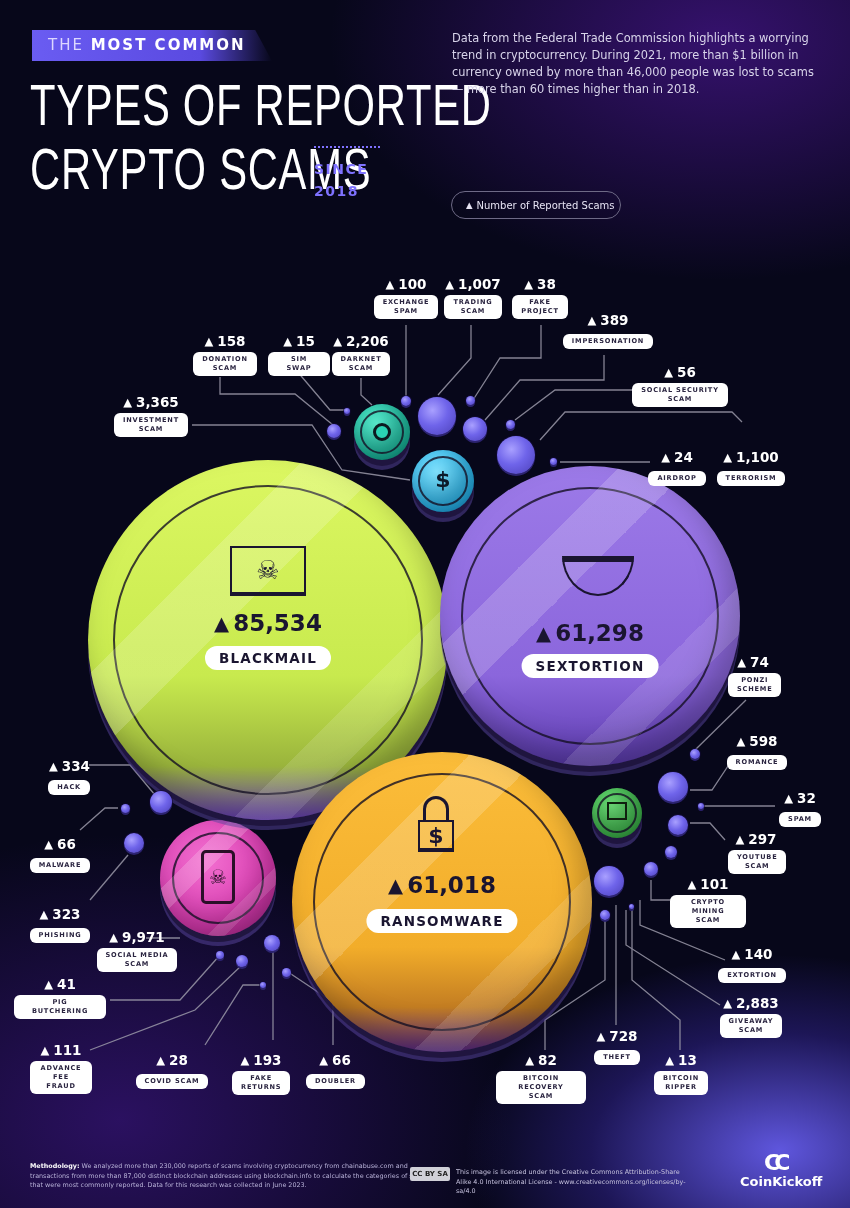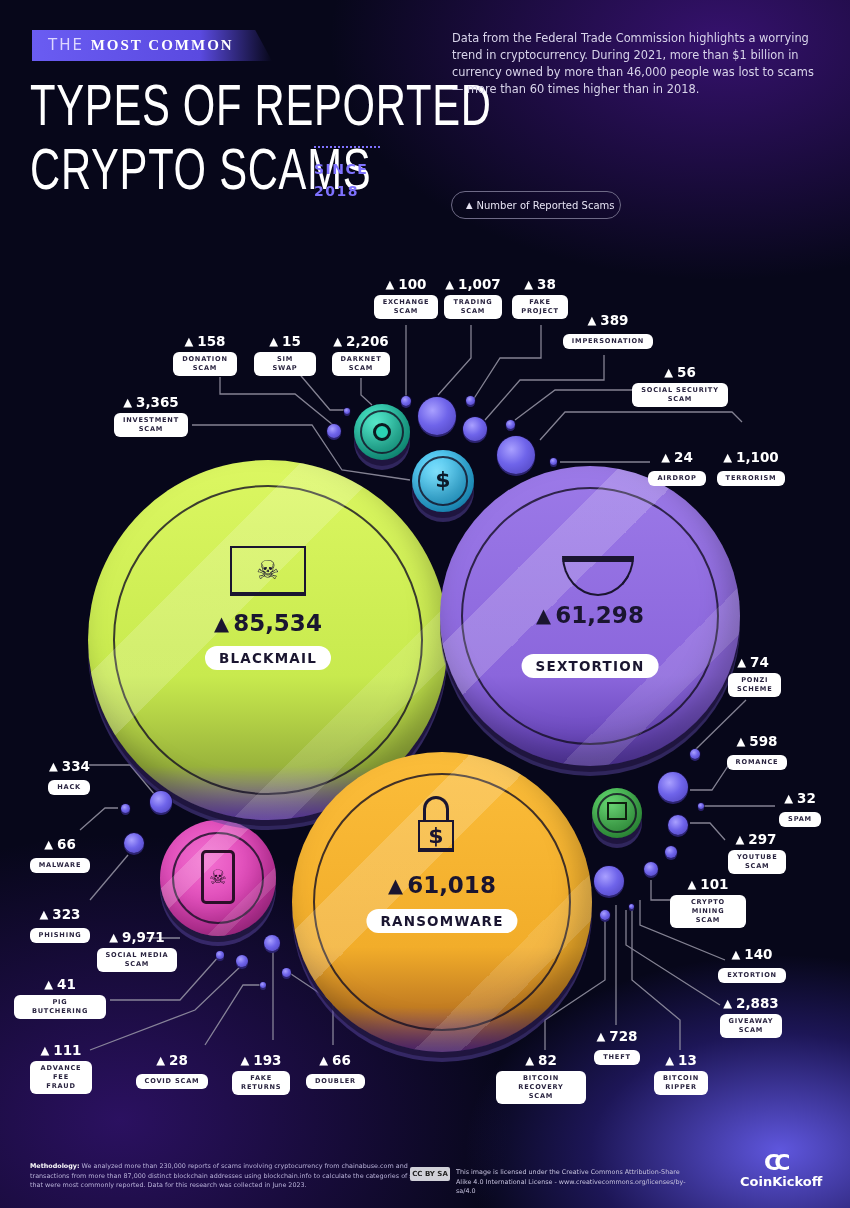--- a/index.html
+++ b/index.html
@@ -17,21 +17,21 @@
   .abs { position: absolute; }
 
   
   .kicker {
     left: 32px; top: 30px; width: 240px; height: 31px;
     background: linear-gradient(90deg, #6a5cf2 0%, #5a4ae0 70%, rgba(90,74,224,0) 100%);
     clip-path: polygon(0 0, 93% 0, 100% 100%, 0 100%);
     font-family: "DejaVu Sans", sans-serif; font-size: 15px; letter-spacing: 2px;
     line-height: 31px; padding-left: 16px; color: #dcd6ff;
   }
-  .kicker b { color: #fff; font-weight: 700; font-family: Liberation Serif, serif; }
+  .kicker b { color: #fff; font-weight: 700; }
   .title {
     left: 30px; font-family: "Liberation Sans Narrow", "Liberation Sans", sans-serif;
     font-size: 58px; line-height: 58px; color: #fff; letter-spacing: 1px;
     transform: scaleX(0.72); transform-origin: left top; white-space: nowrap; font-weight: 400;
   }
   .title.l1 { top: 76px; }
   .title.l2 { top: 140px; }
   .since {
     left: 314px; top: 158px; color: #7f72ff; font-weight: 700; font-size: 14px;
     line-height: 22px; letter-spacing: 1.5px;
@@ -176,21 +176,21 @@
   <div class="shine"></div>
   <div class="abs" style="left:142px;top:86px;width:76px;height:50px;border:2px solid #1a1530;border-bottom-width:4px;text-align:center;font-size:26px;line-height:44px;color:#1a1530;">☠</div>
   <div class="big-count" style="top:150px;"><span class="warn">▲</span><span>85,534</span></div>
   <div class="big-label" style="top:186px;">BLACKMAIL</div>
 </div>
 
 <div class="abs bubble" style="left:440px;top:466px;width:300px;height:300px;background:linear-gradient(180deg,#9c7ae8 0%,#8b66dc 70%,#5d3cb0 100%);">
   <div class="ring" style="inset:7%;"></div>
   <div class="shine"></div>
   <div class="abs" style="left:122px;top:90px;width:72px;height:40px;border:2px solid #1a1530;border-top-width:6px;border-radius:0 0 36px 36px / 0 0 40px 40px;"></div>
-  <div class="big-count" style="top:136px;text-align:center;"><span class="warn">▲</span><span>61,298</span></div>
+  <div class="big-count" style="top:154px;text-align:center;"><span class="warn">▲</span><span>61,298</span></div>
   <div class="big-label" style="top:188px;">SEXTORTION</div>
 </div>
 
 <div class="abs bubble" style="left:292px;top:752px;width:300px;height:300px;background:linear-gradient(180deg,#fbbd3a 0%,#f2ad2a 65%,#c37d22 85%,#5b2a8a 100%);">
   <div class="ring" style="inset:7%;"></div>
   <div class="shine"></div>
   <div class="abs" style="left:131px;top:44px;width:26px;height:26px;border:3px solid #1a1530;border-bottom:none;border-radius:13px 13px 0 0;"></div>
   <div class="abs" style="left:126px;top:68px;width:36px;height:32px;border:2px solid #1a1530;border-bottom-width:4px;text-align:center;font-size:22px;font-weight:700;line-height:28px;color:#1a1530;">$</div>
   <div class="big-count" style="top:120px;"><span class="warn">▲</span><span>61,018</span></div>
   <div class="big-label" style="top:157px;">RANSOMWARE</div>
@@ -217,29 +217,29 @@
 <div class="small-ball" style="left:150px;top:791px;width:22px;height:22px;"></div>
 <div class="small-ball" style="left:121px;top:804px;width:9px;height:9px;"></div>
 <div class="small-ball" style="left:124px;top:833px;width:20px;height:20px;"></div>
 <div class="small-ball" style="left:216px;top:951px;width:8px;height:8px;"></div>
 <div class="small-ball" style="left:236px;top:955px;width:12px;height:12px;"></div>
 <div class="small-ball" style="left:264px;top:935px;width:16px;height:16px;"></div>
 <div class="small-ball" style="left:260px;top:982px;width:6px;height:6px;"></div>
 <div class="small-ball" style="left:282px;top:968px;width:9px;height:9px;"></div>
 
 <div class="lbl" style="left:373px;top:276px;width:66px;"><div class="num"><span class="warn">▲</span><span>100</span></div><div class="tag" style="white-space:pre-line">EXCHANGE
-SCAM</div></div>
+SPAM</div></div>
 <div class="lbl" style="left:440px;top:276px;width:66px;"><div class="num"><span class="warn">▲</span><span>1,007</span></div><div class="tag" style="white-space:pre-line">TRADING
 SCAM</div></div>
 <div class="lbl" style="left:510px;top:276px;width:60px;"><div class="num"><span class="warn">▲</span><span>38</span></div><div class="tag" style="white-space:pre-line">FAKE
 PROJECT</div></div>
 <div class="lbl" style="left:560px;top:312px;width:96px;"><div class="num"><span class="warn">▲</span><span>389</span></div><div class="tag" style="white-space:pre-line">IMPERSONATION</div></div>
-<div class="lbl" style="left:172px;top:333px;width:66px;"><div class="num"><span class="warn">▲</span><span>158</span></div><div class="tag" style="white-space:pre-line">DONATION
-SCAM</div></div>
-<div class="lbl" style="left:254px;top:333px;width:62px;"><div class="num"><span class="warn">▲</span><span>15</span></div><div class="tag" style="white-space:pre-line">SIM SWAP</div></div>
+<div class="lbl" style="left:192px;top:333px;width:66px;"><div class="num"><span class="warn">▲</span><span>158</span></div><div class="tag" style="white-space:pre-line">DONATION
+SCAM</div></div>
+<div class="lbl" style="left:268px;top:333px;width:62px;"><div class="num"><span class="warn">▲</span><span>15</span></div><div class="tag" style="white-space:pre-line">SIM SWAP</div></div>
 <div class="lbl" style="left:326px;top:333px;width:70px;"><div class="num"><span class="warn">▲</span><span>2,206</span></div><div class="tag" style="white-space:pre-line">DARKNET
 SCAM</div></div>
 <div class="lbl" style="left:630px;top:364px;width:100px;"><div class="num"><span class="warn">▲</span><span>56</span></div><div class="tag" style="white-space:pre-line">SOCIAL SECURITY
 SCAM</div></div>
 <div class="lbl" style="left:112px;top:394px;width:78px;"><div class="num"><span class="warn">▲</span><span>3,365</span></div><div class="tag" style="white-space:pre-line">INVESTMENT
 SCAM</div></div>
 <div class="lbl" style="left:648px;top:449px;width:58px;"><div class="num"><span class="warn">▲</span><span>24</span></div><div class="tag" style="white-space:pre-line">AIRDROP</div></div>
 <div class="lbl" style="left:716px;top:449px;width:70px;"><div class="num"><span class="warn">▲</span><span>1,100</span></div><div class="tag" style="white-space:pre-line">TERRORISM</div></div>
 
 <div class="lbl" style="left:728px;top:654px;width:50px;"><div class="num"><span class="warn">▲</span><span>74</span></div><div class="tag" style="white-space:pre-line">PONZI

